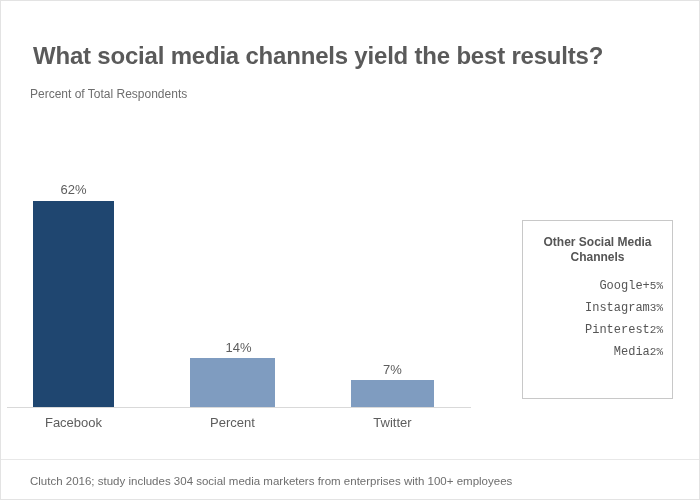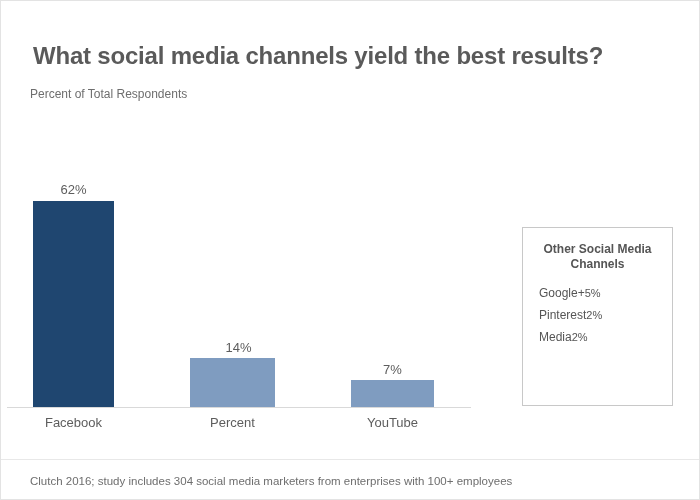--- a/index.html
+++ b/index.html
@@ -73,43 +73,44 @@
     font-size: 13px;
     color: #5d5d5d;
     text-align: center;
     white-space: nowrap;
   }
 
   
   #legend-panel {
     position: absolute;
     left: 521px;
-    top: 226px;
+    top: 219px;
     width: 151px;
     height: 179px;
     border: 1px solid #c8c8c8;
     box-sizing: border-box;
     background: #ffffff;
   }
   #legend-title {
     margin: 14px 14px 0 14px;
     font-size: 12px;
     font-weight: bold;
     color: #555555;
     text-align: center;
     line-height: 15px;
   }
   #legend-rows {
     margin: 14px 9px 0 16px;
   }
   .legend-row {
     display: flex;
     align-items: baseline;
-    justify-content: flex-start;
+    justify-content: flex-end;
     height: 22px;
+    font-family: Liberation Mono, monospace;
   }
   .legend-row .lg-label {
     font-size: 12px;
     color: #555555;
     white-space: nowrap;
   }
   .legend-row .lg-value {
     font-size: 11px;
     color: #555555;
     white-space: nowrap;
@@ -147,29 +148,33 @@
     <div class="bar-value" style="left:32px; top:181px; width:81px;">62%</div>
     <div class="bar" style="left:32px; width:81px; height:206px; background:#1f4670;"></div>
     <div class="cat-label" style="left:22px; width:101px;">Facebook</div>
 
     <div class="bar-value" style="left:195px; top:339px; width:85px;">14%</div>
     <div class="bar" style="left:189px; width:85px; height:49px; background:#7f9cc0;"></div>
     <div class="cat-label" style="left:181px; width:101px;">Percent</div>
 
     <div class="bar-value" style="left:350px; top:361px; width:83px;">7%</div>
     <div class="bar" style="left:350px; width:83px; height:27px; background:#7f9cc0;"></div>
-    <div class="cat-label" style="left:341px; width:101px;">YouTube</div>
+    <div class="cat-label" style="left:341px; width:101px;">Twitter</div>
   </div>
 
   <div id="legend-panel">
     <div id="legend-title">Other Social Media Channels</div>
     <div id="legend-rows">
       <div class="legend-row">
         <span class="lg-label">Google+</span>
         <span class="lg-value">5%</span>
+      </div>
+      <div class="legend-row">
+        <span class="lg-label">Instagram</span>
+        <span class="lg-value">3%</span>
       </div>
       <div class="legend-row">
         <span class="lg-label">Pinterest</span>
         <span class="lg-value">2%</span>
       </div>
       <div class="legend-row">
         <span class="lg-label">Media</span>
         <span class="lg-value">2%</span>
       </div>
     </div>

